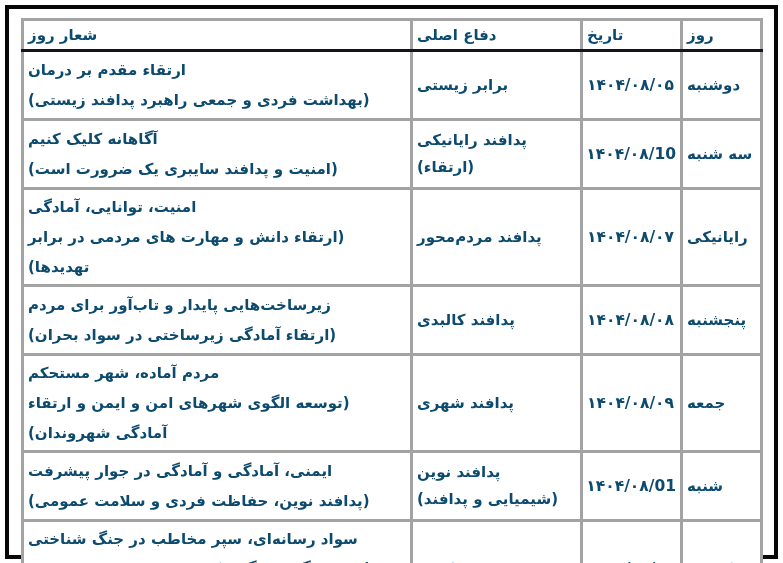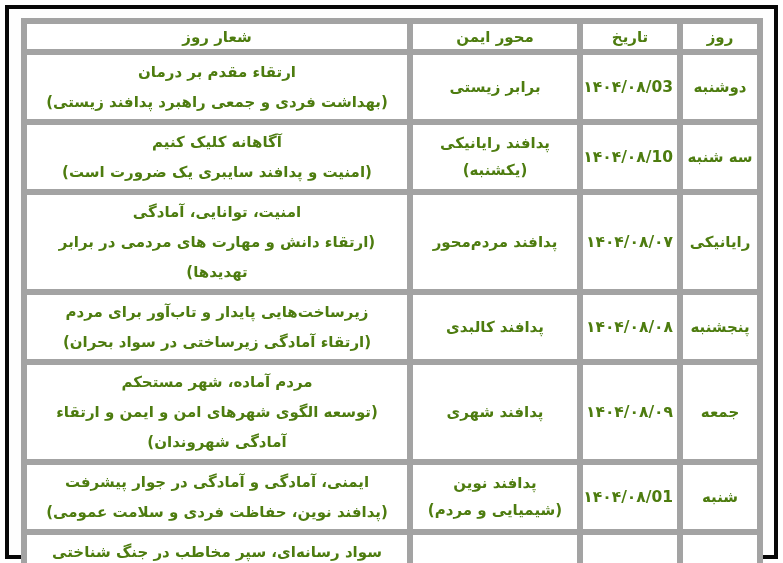--- a/index.html
+++ b/index.html
@@ -20,24 +20,24 @@
   table.schedule{
     position:absolute;
     left:21px; top:18px;
     width:742px;
     border-collapse:collapse;
     direction:rtl;
     table-layout:fixed;
     background:#fff;
   }
   .schedule th, .schedule td{
-    border:6px solid #a3a3a3;
-    color:#4d7c0f;
+    border:3px solid #a3a3a3;
+    color:#0c4a6e;
     font-weight:bold;
-    text-align:center;
+    text-align:left;
     vertical-align:middle;
     padding:2px 4px;
     box-sizing:border-box;
     overflow:hidden;
   }
   .schedule th{
     height:31px;
     font-size:15px;
     border-bottom:3px solid #13131d;
     letter-spacing:.2px;
@@ -70,42 +70,42 @@
   <colgroup>
     <col class="col-day">
       <col class="col-date">
       <col class="col-axis">
       <col class="col-slogan">
   </colgroup>
   <thead>
     <tr>
       <th>روز</th>
       <th>تاریخ</th>
-      <th>محور ایمن</th>
+      <th>دفاع اصلی</th>
       <th>شعار روز</th>
     </tr>
   </thead>
   <tbody>
     <tr>
       <td class="c-day">دوشنبه</td>
-      <td class="c-date"><span class="date-val">۱۴۰۴/۰۸/03</span></td>
+      <td class="c-date"><span class="date-val">۱۴۰۴/۰۸/۰۵</span></td>
       <td class="c-axis">
         <span class="line">برابر زیستی</span>
 
       </td>
       <td class="c-slogan">
         <span class="line">ارتقاء مقدم بر درمان</span>
         <span class="line">(بهداشت فردی و جمعی راهبرد پدافند زیستی)</span>
       </td>
     </tr>
     <tr>
       <td class="c-day">سه شنبه</td>
       <td class="c-date"><span class="date-val">۱۴۰۴/۰۸/10</span></td>
       <td class="c-axis">
-        <span class="line">پدافند رایانیکی (یکشنبه)</span>
+        <span class="line">پدافند رایانیکی (ارتقاء)</span>
 
       </td>
       <td class="c-slogan">
         <span class="line">آگاهانه کلیک کنیم</span>
         <span class="line">(امنیت و پدافند سایبری یک ضرورت است)</span>
       </td>
     </tr>
     <tr>
       <td class="c-day">رایانیکی</td>
       <td class="c-date"><span class="date-val">۱۴۰۴/۰۸/۰۷</span></td>
@@ -140,21 +140,21 @@
       <td class="c-slogan">
         <span class="line">مردم آماده، شهر مستحکم</span>
         <span class="line">(توسعه الگوی شهرهای امن و ایمن و ارتقاء آمادگی شهروندان)</span>
       </td>
     </tr>
     <tr>
       <td class="c-day">شنبه</td>
       <td class="c-date"><span class="date-val">۱۴۰۴/۰۸/01</span></td>
       <td class="c-axis">
         <span class="line">پدافند نوین</span>
-        <span class="line">(شیمیایی و مردم)</span>
+        <span class="line">(شیمیایی و پدافند)</span>
       </td>
       <td class="c-slogan">
         <span class="line">ایمنی، آمادگی و آمادگی در جوار پیشرفت</span>
         <span class="line">(پدافند نوین، حفاظت فردی و سلامت عمومی)</span>
       </td>
     </tr>
     <tr>
       <td class="c-day">یکشنبه</td>
       <td class="c-date"><span class="date-val">۱۴۰۴/۰۸/۱۱</span></td>
       <td class="c-axis">

